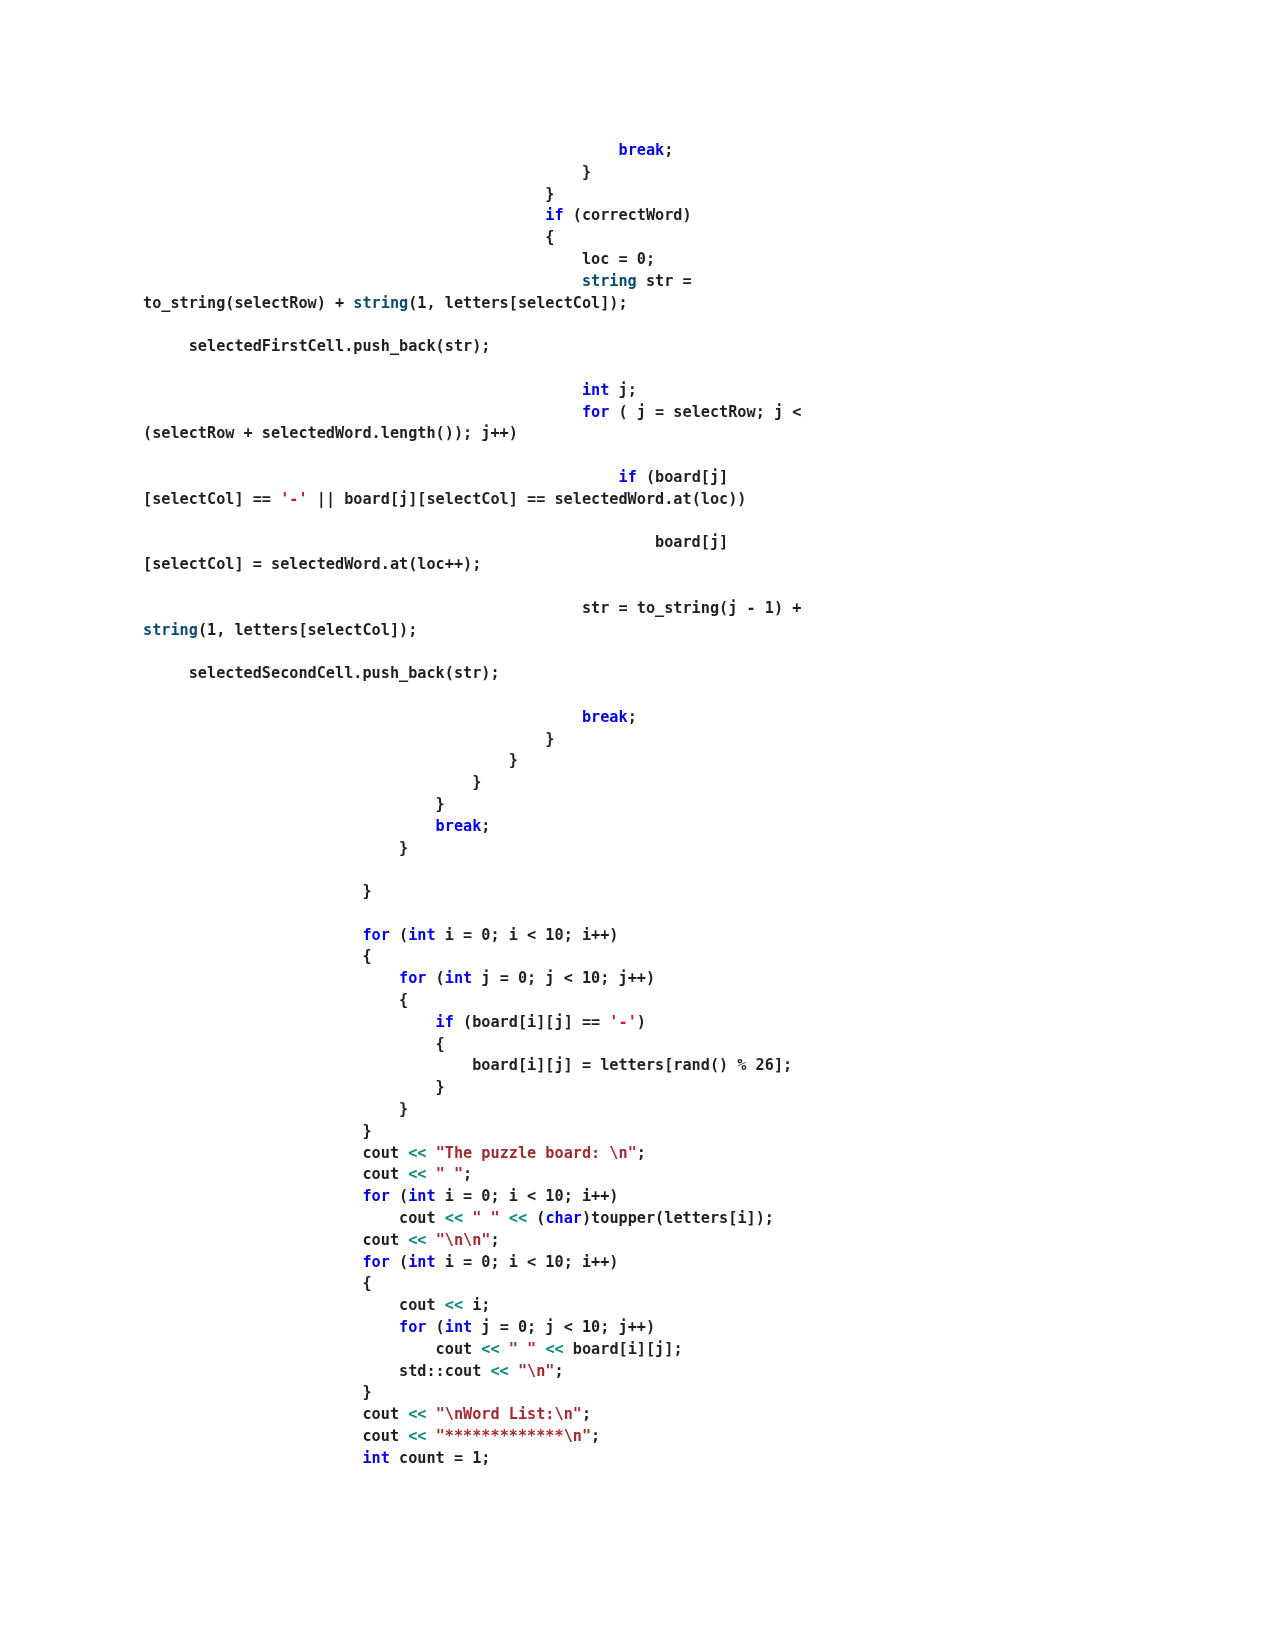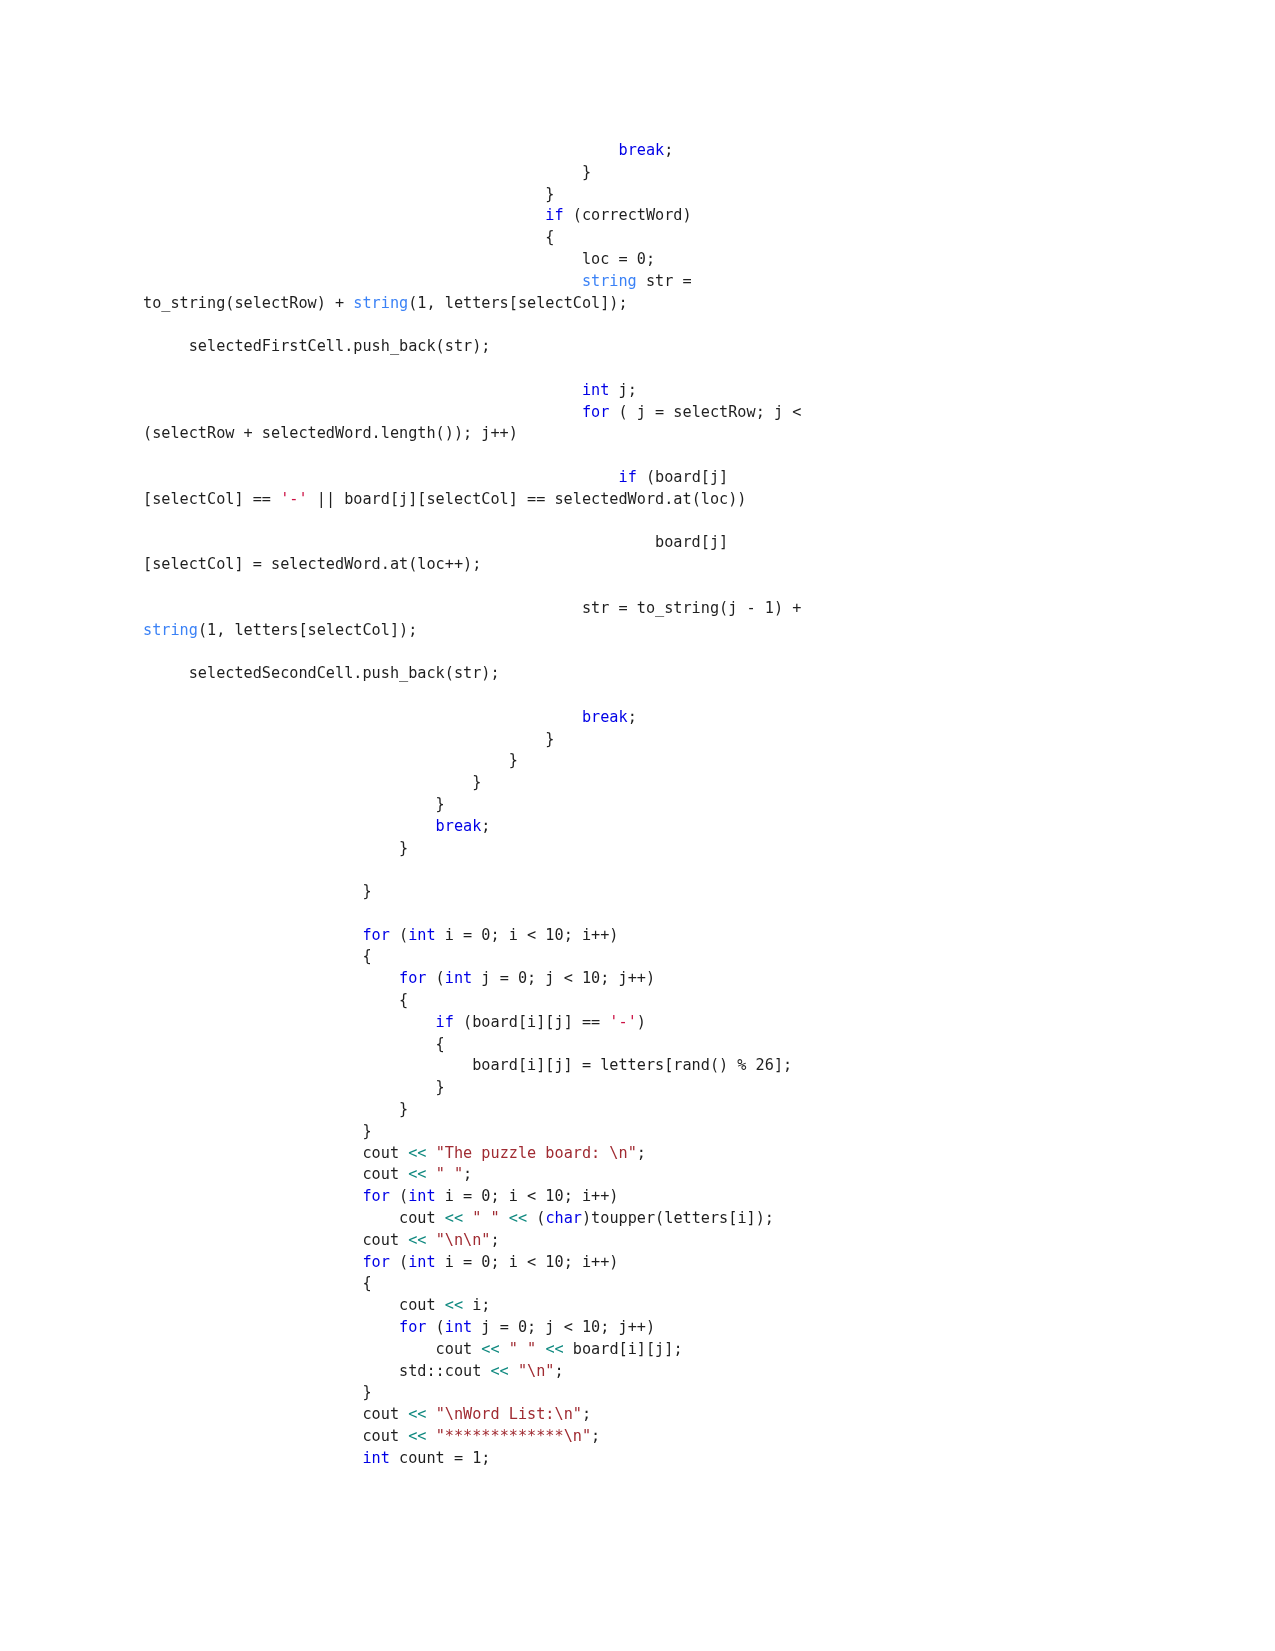--- a/index.html
+++ b/index.html
@@ -11,20 +11,21 @@
   body {
     font-family: "DejaVu Sans Mono", "Liberation Mono", monospace;
   }
   .page {
     position: relative;
     width: 1275px;
     height: 1651px;
     background: #ffffff;
     overflow: hidden;
     box-sizing: border-box;
+    font-weight: bold;
   }
   .code-body {
     position: absolute;
     left: 143px;
     top: 140px;
     width: 990px;
     font-size: 15.2px;
     line-height: 21.8px;
     color: #1f1f1f;
     white-space: pre;
@@ -32,21 +33,21 @@
   }
   .ln {
     white-space: pre;
     min-height: 21.8px;
   }
   .ln.blank {
     height: 21.8px;
   }
   
   .kw   { color: #0000e6; }          
-  .typ  { color: #3b82f6; }          
+  .typ  { color: #0c4a6e; }          
   .str  { color: #a02b32; }          
   .chr  { color: #cc1144; }          
   .op   { color: #118a80; }          
 </style>
 </head>
 <body>
 
 <div class="page">
   <div class="code-body" id="code-body"><div class="ln">                                                    <span class="kw">break</span>;</div><div class="ln">                                                }</div><div class="ln">                                            }</div><div class="ln">                                            <span class="kw">if</span> (correctWord)</div><div class="ln">                                            {</div><div class="ln">                                                loc = 0;</div><div class="ln">                                                <span class="typ">string</span> str =</div><div class="ln">to_string(selectRow) + <span class="typ">string</span>(1, letters[selectCol]);</div><div class="ln blank">&nbsp;</div><div class="ln">     selectedFirstCell.push_back(str);</div><div class="ln blank">&nbsp;</div><div class="ln">                                                <span class="kw">int</span> j;</div><div class="ln">                                                <span class="kw">for</span> ( j = selectRow; j &lt;</div><div class="ln">(selectRow + selectedWord.length()); j++)</div><div class="ln blank">&nbsp;</div><div class="ln">                                                    <span class="kw">if</span> (board[j]</div><div class="ln">[selectCol] == <span class="chr">'-'</span> || board[j][selectCol] == selectedWord.at(loc))</div><div class="ln blank">&nbsp;</div><div class="ln">                                                        board[j]</div><div class="ln">[selectCol] = selectedWord.at(loc++);</div><div class="ln blank">&nbsp;</div><div class="ln">                                                str = to_string(j - 1) +</div><div class="ln"><span class="typ">string</span>(1, letters[selectCol]);</div><div class="ln blank">&nbsp;</div><div class="ln">     selectedSecondCell.push_back(str);</div><div class="ln blank">&nbsp;</div><div class="ln">                                                <span class="kw">break</span>;</div><div class="ln">                                            }</div><div class="ln">                                        }</div><div class="ln">                                    }</div><div class="ln">                                }</div><div class="ln">                                <span class="kw">break</span>;</div><div class="ln">                            }</div><div class="ln blank">&nbsp;</div><div class="ln">                        }</div><div class="ln blank">&nbsp;</div><div class="ln">                        <span class="kw">for</span> (<span class="kw">int</span> i = 0; i &lt; 10; i++)</div><div class="ln">                        {</div><div class="ln">                            <span class="kw">for</span> (<span class="kw">int</span> j = 0; j &lt; 10; j++)</div><div class="ln">                            {</div><div class="ln">                                <span class="kw">if</span> (board[i][j] == <span class="chr">'-'</span>)</div><div class="ln">                                {</div><div class="ln">                                    board[i][j] = letters[rand() % 26];</div><div class="ln">                                }</div><div class="ln">                            }</div><div class="ln">                        }</div><div class="ln">                        cout <span class="op">&lt;&lt;</span> <span class="str">"The puzzle board: \n"</span>;</div><div class="ln">                        cout <span class="op">&lt;&lt;</span> <span class="str">" "</span>;</div><div class="ln">                        <span class="kw">for</span> (<span class="kw">int</span> i = 0; i &lt; 10; i++)</div><div class="ln">                            cout <span class="op">&lt;&lt;</span> <span class="str">" "</span> <span class="op">&lt;&lt;</span> (<span class="kw">char</span>)toupper(letters[i]);</div><div class="ln">                        cout <span class="op">&lt;&lt;</span> <span class="str">"\n\n"</span>;</div><div class="ln">                        <span class="kw">for</span> (<span class="kw">int</span> i = 0; i &lt; 10; i++)</div><div class="ln">                        {</div><div class="ln">                            cout <span class="op">&lt;&lt;</span> i;</div><div class="ln">                            <span class="kw">for</span> (<span class="kw">int</span> j = 0; j &lt; 10; j++)</div><div class="ln">                                cout <span class="op">&lt;&lt;</span> <span class="str">" "</span> <span class="op">&lt;&lt;</span> board[i][j];</div><div class="ln">                            std::cout <span class="op">&lt;&lt;</span> <span class="str">"\n"</span>;</div><div class="ln">                        }</div><div class="ln">                        cout <span class="op">&lt;&lt;</span> <span class="str">"\nWord List:\n"</span>;</div><div class="ln">                        cout <span class="op">&lt;&lt;</span> <span class="str">"*************\n"</span>;</div><div class="ln">                        <span class="kw">int</span> count = 1;</div></div>
 </div>

